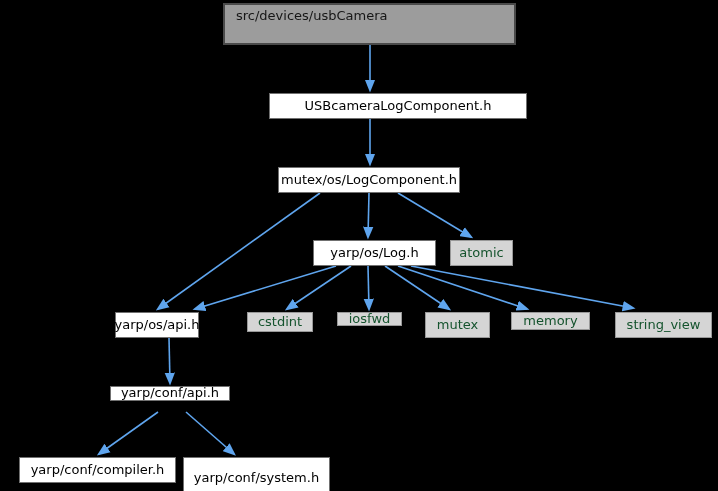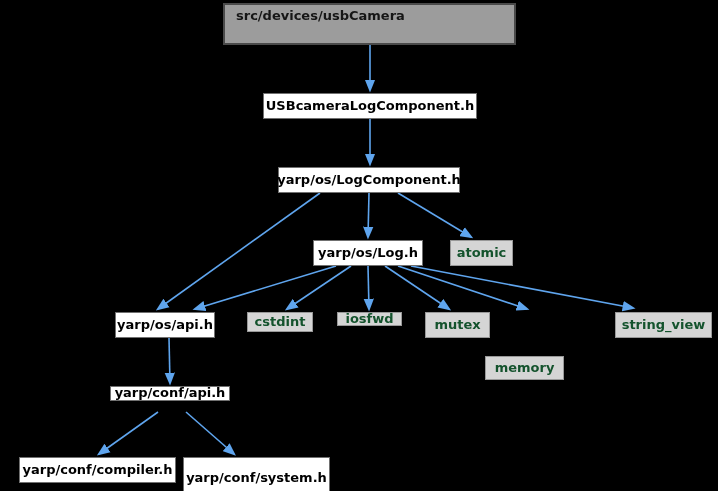--- a/index.html
+++ b/index.html
@@ -7,21 +7,20 @@
     padding: 0;
     background: var(--background, #000);
   }
   .canvas {
     position: relative;
     width: 718px;
     height: 491px;
     background: var(--background, #000);
     overflow: hidden;
     font-family: "DejaVu Sans", "Liberation Sans", sans-serif;
-    font-weight: bold;
   }
   .edges {
     position: absolute;
     left: 0; top: 0;
     width: 718px; height: 491px;
   }
   .edge {
     stroke: var(--edge_blue, #5FA5EE);
     stroke-width: 1.6;
     fill: none;
@@ -82,37 +81,37 @@
     <line class="edge" x1="411" y1="266" x2="633" y2="308" marker-end="url(#arrow)"></line>
     <line class="edge" x1="169" y1="338" x2="170" y2="383" marker-end="url(#arrow)"></line>
     <line class="edge" x1="158" y1="412" x2="99" y2="454" marker-end="url(#arrow)"></line>
     <line class="edge" x1="186" y1="412" x2="234" y2="454" marker-end="url(#arrow)"></line>
   </svg>
 
   <div class="node main" style="left:223px; top:3px; width:293px; height:42px;">
     <span>src/devices/usbCamera</span>
   </div>
 
-  <div class="node white" style="left:263px; top:93px; width:214px; height:26px;">USBcameraLogComponent.h</div>
+  <div class="node white" style="left:269px; top:93px; width:258px; height:26px;">USBcameraLogComponent.h</div>
 
-  <div class="node white" style="left:278px; top:167px; width:182px; height:26px;">yarp/os/LogComponent.h</div>
+  <div class="node white" style="left:278px; top:167px; width:182px; height:26px;">mutex/os/LogComponent.h</div>
 
-  <div class="node white" style="left:313px; top:240px; width:110px; height:26px;">yarp/os/Log.h</div>
+  <div class="node white" style="left:313px; top:240px; width:123px; height:26px;">yarp/os/Log.h</div>
 
   <div class="node leaf" style="left:450px; top:240px; width:63px; height:26px;">atomic</div>
 
-  <div class="node white" style="left:115px; top:312px; width:100px; height:26px;">yarp/os/api.h</div>
+  <div class="node white" style="left:115px; top:312px; width:84px; height:26px;">yarp/os/api.h</div>
 
   <div class="node leaf" style="left:247px; top:312px; width:66px; height:20px;">cstdint</div>
 
   <div class="node leaf" style="left:337px; top:312px; width:65px; height:14px;">iosfwd</div>
 
   <div class="node leaf" style="left:425px; top:312px; width:65px; height:26px;">mutex</div>
 
-  <div class="node leaf" style="left:485px; top:312px; width:79px; height:24px;margin-top:44px;">memory</div>
+  <div class="node leaf" style="left:511px; top:312px; width:79px; height:18px;">memory</div>
 
   <div class="node leaf" style="left:615px; top:312px; width:97px; height:26px;">string_view</div>
 
   <div class="node white" style="left:110px; top:386px; width:120px; height:15px;">yarp/conf/api.h</div>
 
   <div class="node white" style="left:3px; top:457px; width:157px; height:26px;margin-left:16px;">yarp/conf/compiler.h</div>
 
   <div class="node white" style="left:183px; top:457px; width:147px; height:42px;">yarp/conf/system.h</div>
 
 </div>

